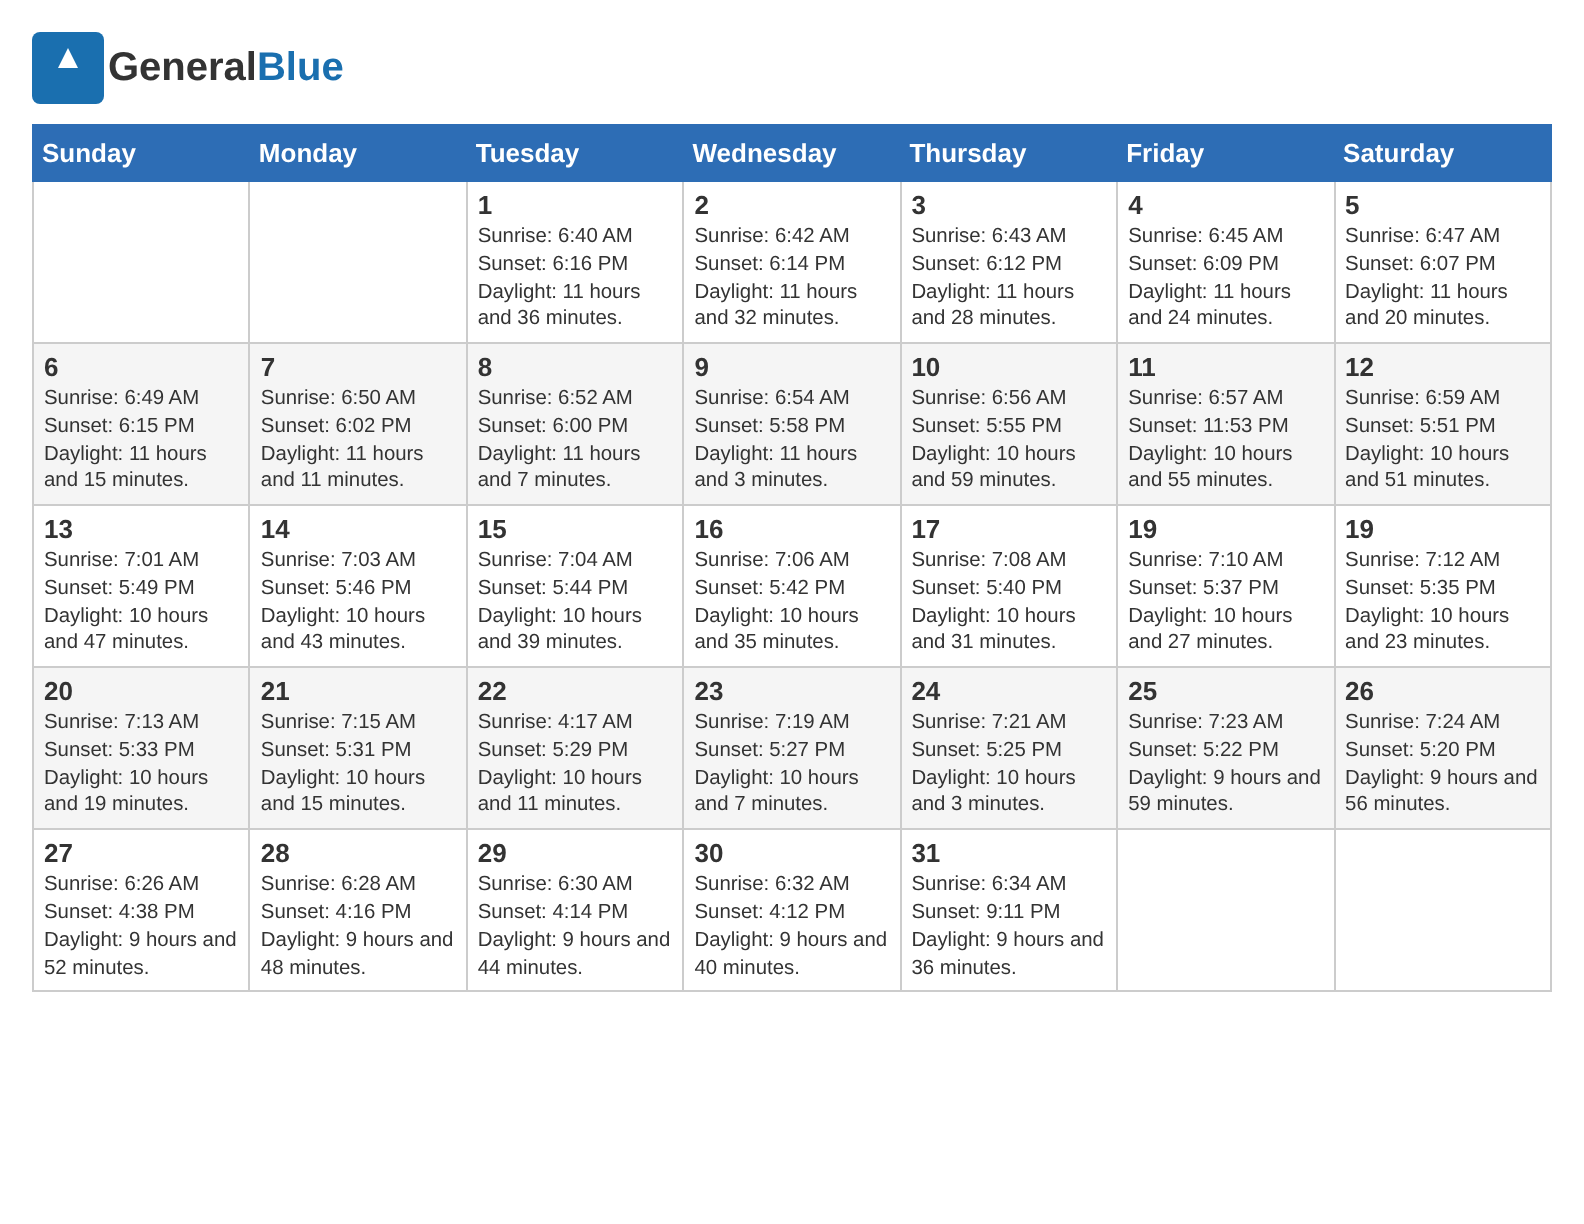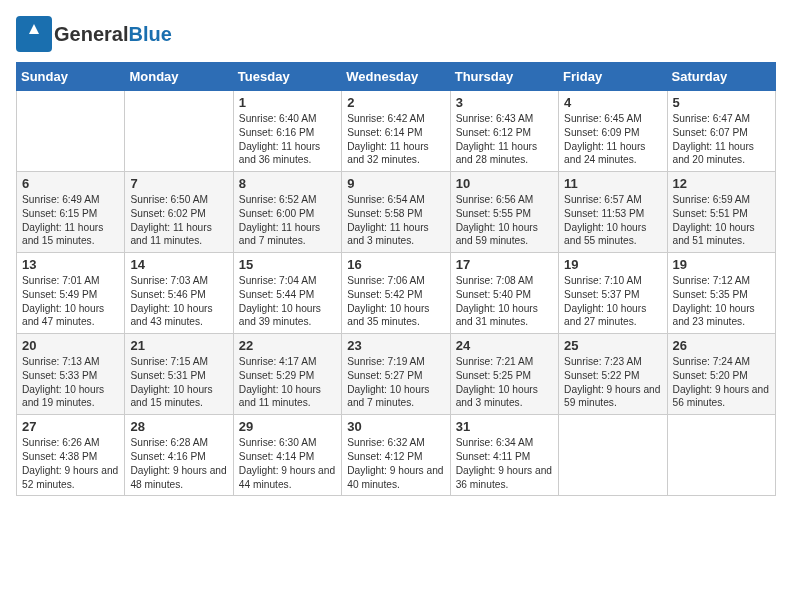--- a/index.html
+++ b/index.html
@@ -145,18 +145,18 @@
         <td><span class="day-number">23</span><span class="cell-text">Sunrise: 7:19 AM</span><br><span class="cell-text">Sunset: 5:27 PM</span><br><span class="cell-text">Daylight: 10 hours and 7 minutes.</span></td>
         <td><span class="day-number">24</span><span class="cell-text">Sunrise: 7:21 AM</span><br><span class="cell-text">Sunset: 5:25 PM</span><br><span class="cell-text">Daylight: 10 hours and 3 minutes.</span></td>
         <td><span class="day-number">25</span><span class="cell-text">Sunrise: 7:23 AM</span><br><span class="cell-text">Sunset: 5:22 PM</span><br><span class="cell-text">Daylight: 9 hours and 59 minutes.</span></td>
         <td><span class="day-number">26</span><span class="cell-text">Sunrise: 7:24 AM</span><br><span class="cell-text">Sunset: 5:20 PM</span><br><span class="cell-text">Daylight: 9 hours and 56 minutes.</span></td>
       </tr>
       <tr>
         <td><span class="day-number">27</span><span class="cell-text">Sunrise: 6:26 AM</span><br><span class="cell-text">Sunset: 4:38 PM</span><br><span class="cell-text">Daylight: 9 hours and 52 minutes.</span></td>
         <td><span class="day-number">28</span><span class="cell-text">Sunrise: 6:28 AM</span><br><span class="cell-text">Sunset: 4:16 PM</span><br><span class="cell-text">Daylight: 9 hours and 48 minutes.</span></td>
         <td><span class="day-number">29</span><span class="cell-text">Sunrise: 6:30 AM</span><br><span class="cell-text">Sunset: 4:14 PM</span><br><span class="cell-text">Daylight: 9 hours and 44 minutes.</span></td>
         <td><span class="day-number">30</span><span class="cell-text">Sunrise: 6:32 AM</span><br><span class="cell-text">Sunset: 4:12 PM</span><br><span class="cell-text">Daylight: 9 hours and 40 minutes.</span></td>
-        <td><span class="day-number">31</span><span class="cell-text">Sunrise: 6:34 AM</span><br><span class="cell-text">Sunset: 4:11 PM</span><br><span class="cell-text">Daylight: 9 hours and 36 minutes.</span></td>
+        <td><span class="day-number">31</span><span class="cell-text">Sunrise: 6:34 AM</span><br><span class="cell-text">Sunset: 9:11 PM</span><br><span class="cell-text">Daylight: 9 hours and 36 minutes.</span></td>
         <td class="empty-cell"></td>
         <td class="empty-cell"></td>
       </tr>
     </tbody>
 </table>
 
 </body></html>

